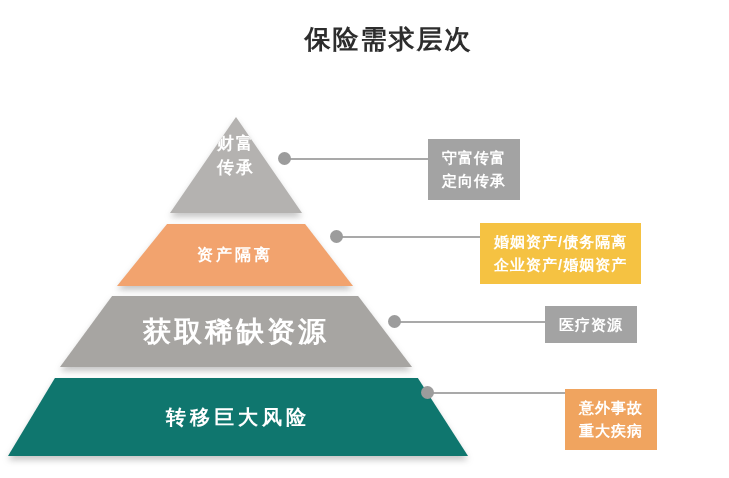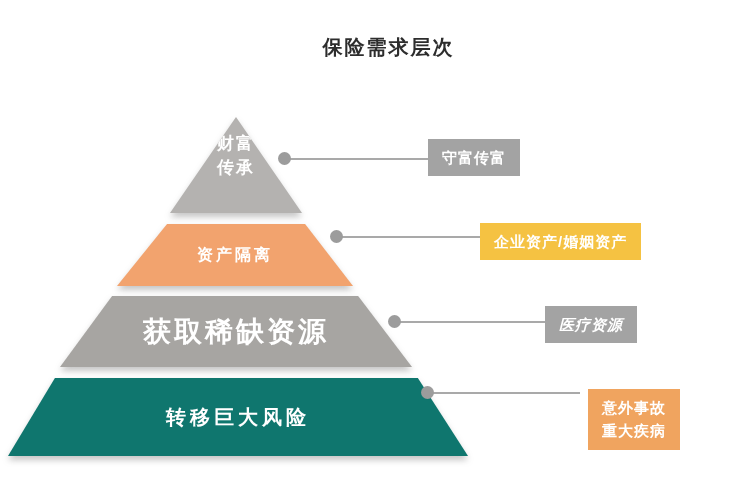--- a/index.html
+++ b/index.html
@@ -13,23 +13,23 @@
     width: 729px;
     height: 478px;
     background: #ffffff;
     overflow: hidden;
   }
   .title {
     position: absolute;
     top: 18px;
     left: 48px;
     right: 0;
-    margin: 16px;
+    margin: 4px;
     text-align: center;
-    font-size: 20px;
+    font-size: 26px;
     font-weight: 700;
     color: #2d2d2d;
     letter-spacing: 2px;
   }
 
   
   .level-wrap {
     position: absolute;
     filter: drop-shadow(0 4px 3px rgba(90, 90, 90, 0.35));
   }
@@ -108,22 +108,22 @@
     font-size: 15px;
     font-weight: 700;
     line-height: 1.55;
     padding: 7px 14px;
     letter-spacing: 1px;
     text-align: left;
     box-sizing: border-box;
   }
   .n1 { left: 428px; top: 139px; background: #a3a3a3; }
   .n2 { left: 480px; top: 223px; background: #f5c242; }
-  .n3 { left: 545px; top: 306px; background: #a3a3a3; font-style: italic; }
-  .n4 { left: 588px; top: 389px; background: #f0a45f; }
+  .n3 { left: 545px; top: 306px; background: #a3a3a3; }
+  .n4 { left: 565px; top: 389px; background: #f0a45f; }
 </style>
 </head>
 <body>
 
 <div class="canvas">
 
   <h1 class="title">保险需求层次</h1>
 
   <div class="level-wrap lw1">
     <div class="shape s1">
@@ -160,22 +160,24 @@
   </div>
   <div class="connector c3">
     <span class="dot"></span>
   </div>
   <div class="connector c4">
     <span class="dot"></span>
   </div>
 
   <div class="note n1">
     <div>守富传富</div>
+    <div>定向传承</div>
   </div>
   <div class="note n2">
+    <div>婚姻资产/债务隔离</div>
     <div>企业资产/婚姻资产</div>
   </div>
   <div class="note n3">
     <div>医疗资源</div>
   </div>
   <div class="note n4">
     <div>意外事故</div>
     <div>重大疾病</div>
   </div>
 

